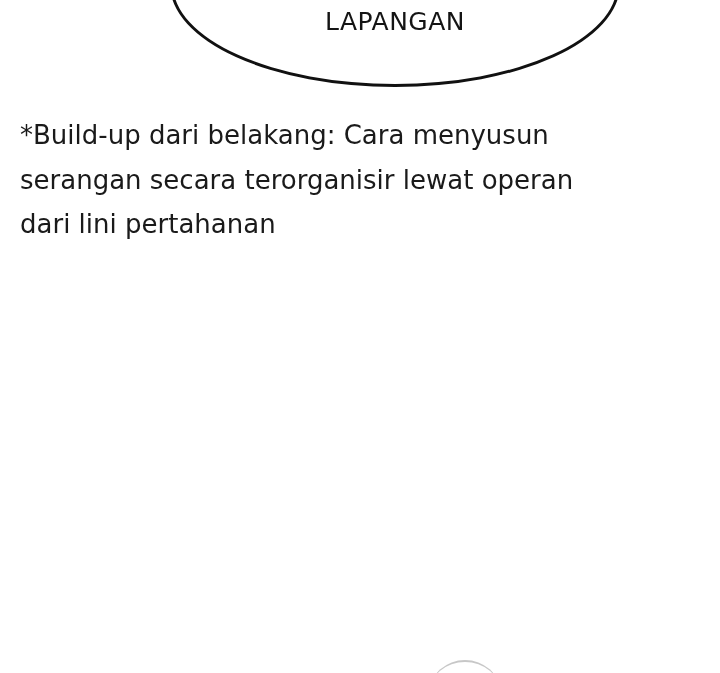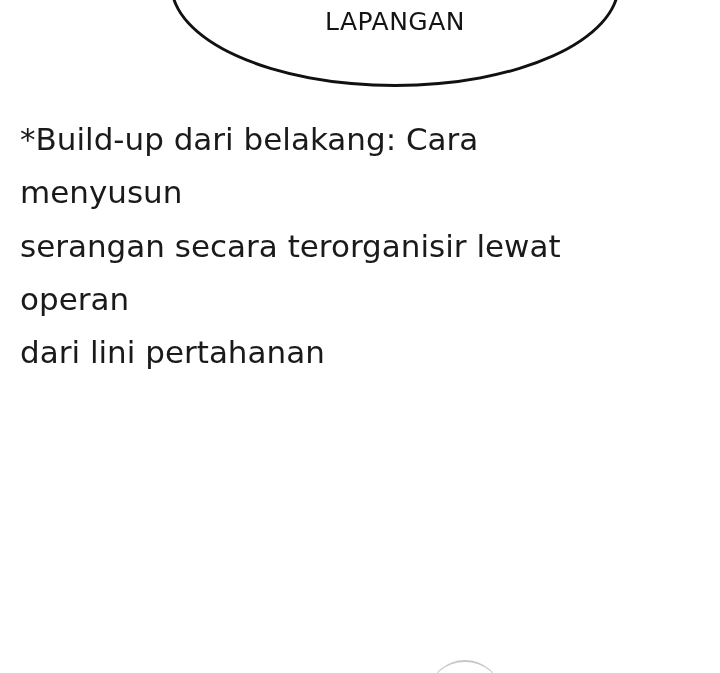--- a/index.html
+++ b/index.html
@@ -49,21 +49,21 @@
     color: #141414;
     white-space: pre-line;
   }
 
   
   .footnote {
     position: absolute;
     left: 20px;
     top: 113px;
     width: 600px;
-    font-size: 31px;
+    font-size: 26px;
     line-height: 1.72;
     color: #1a1a1a;
     font-family: "DejaVu Sans", sans-serif;
     white-space: pre-line;
   }
 
   
   .bottom-peek {
     position: absolute;
     left: 430px;

